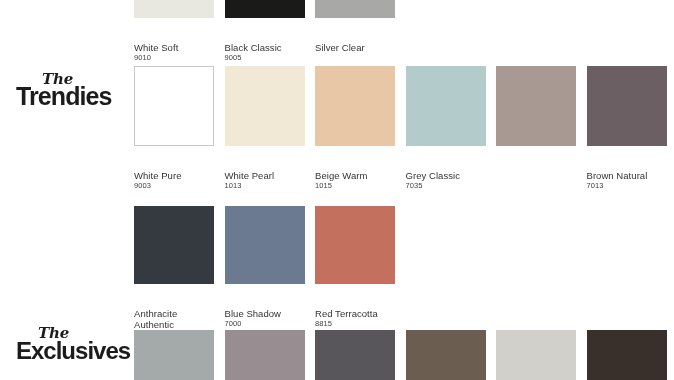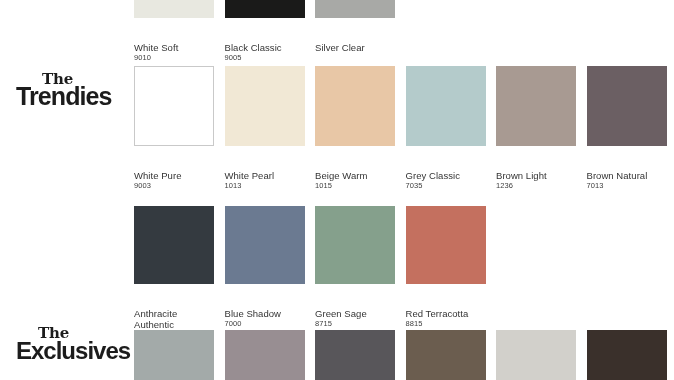--- a/index.html
+++ b/index.html
@@ -24,20 +24,21 @@
   
   .brand {
     position: absolute;
     left: 16px;
     width: 112px;
     color: #1c1c1c;
     user-select: none;
   }
   .brand .the {
     font-family: "DejaVu Serif", serif;
+    font-style: italic;
     font-weight: 700;
     font-size: 15px;
     line-height: 15px;
     letter-spacing: -0.2px;
     margin-left: 26px;
     display: block;
   }
   .brand .word {
     font-family: "Liberation Sans", sans-serif;
     font-weight: 700;
@@ -161,24 +162,20 @@
       </div>
       <div class="cell">
         <div class="chip" style="background: rgb(180, 203, 203);"></div>
         <div class="meta">
           <div class="swatch-name">Grey Classic</div>
           <div class="swatch-code">7035</div>
         </div>
       </div>
       <div class="cell">
         <div class="chip" style="background: rgb(168, 154, 146);"></div>
-        <div class="meta">
-          <div class="swatch-name">Brown Light</div>
-          <div class="swatch-code">1236</div>
-        </div>
       </div>
       <div class="cell">
         <div class="chip" style="background: rgb(107, 95, 99);"></div>
         <div class="meta">
           <div class="swatch-name">Brown Natural</div>
           <div class="swatch-code">7013</div>
         </div>
       </div>
     </div>
   <div class="grid-row" id="row-3">
@@ -191,27 +188,20 @@
         </div>
       </div>
       <div class="cell">
         <div class="chip" style="background: rgb(107, 122, 145);"></div>
         <div class="meta">
           <div class="swatch-name">Blue Shadow</div>
           <div class="swatch-code">7000</div>
         </div>
       </div>
       <div class="cell">
-        <div class="chip" style="background: rgb(133, 160, 140);"></div>
-        <div class="meta">
-          <div class="swatch-name">Green Sage</div>
-          <div class="swatch-code">8715</div>
-        </div>
-      </div>
-      <div class="cell">
         <div class="chip" style="background: rgb(196, 112, 95);"></div>
         <div class="meta">
           <div class="swatch-name">Red Terracotta</div>
           <div class="swatch-code">8815</div>
         </div>
       </div>
     </div>
   <div class="grid-row" id="row-4">
       <div class="cell">
         <div class="chip" style="background: rgb(163, 170, 169);"></div>

